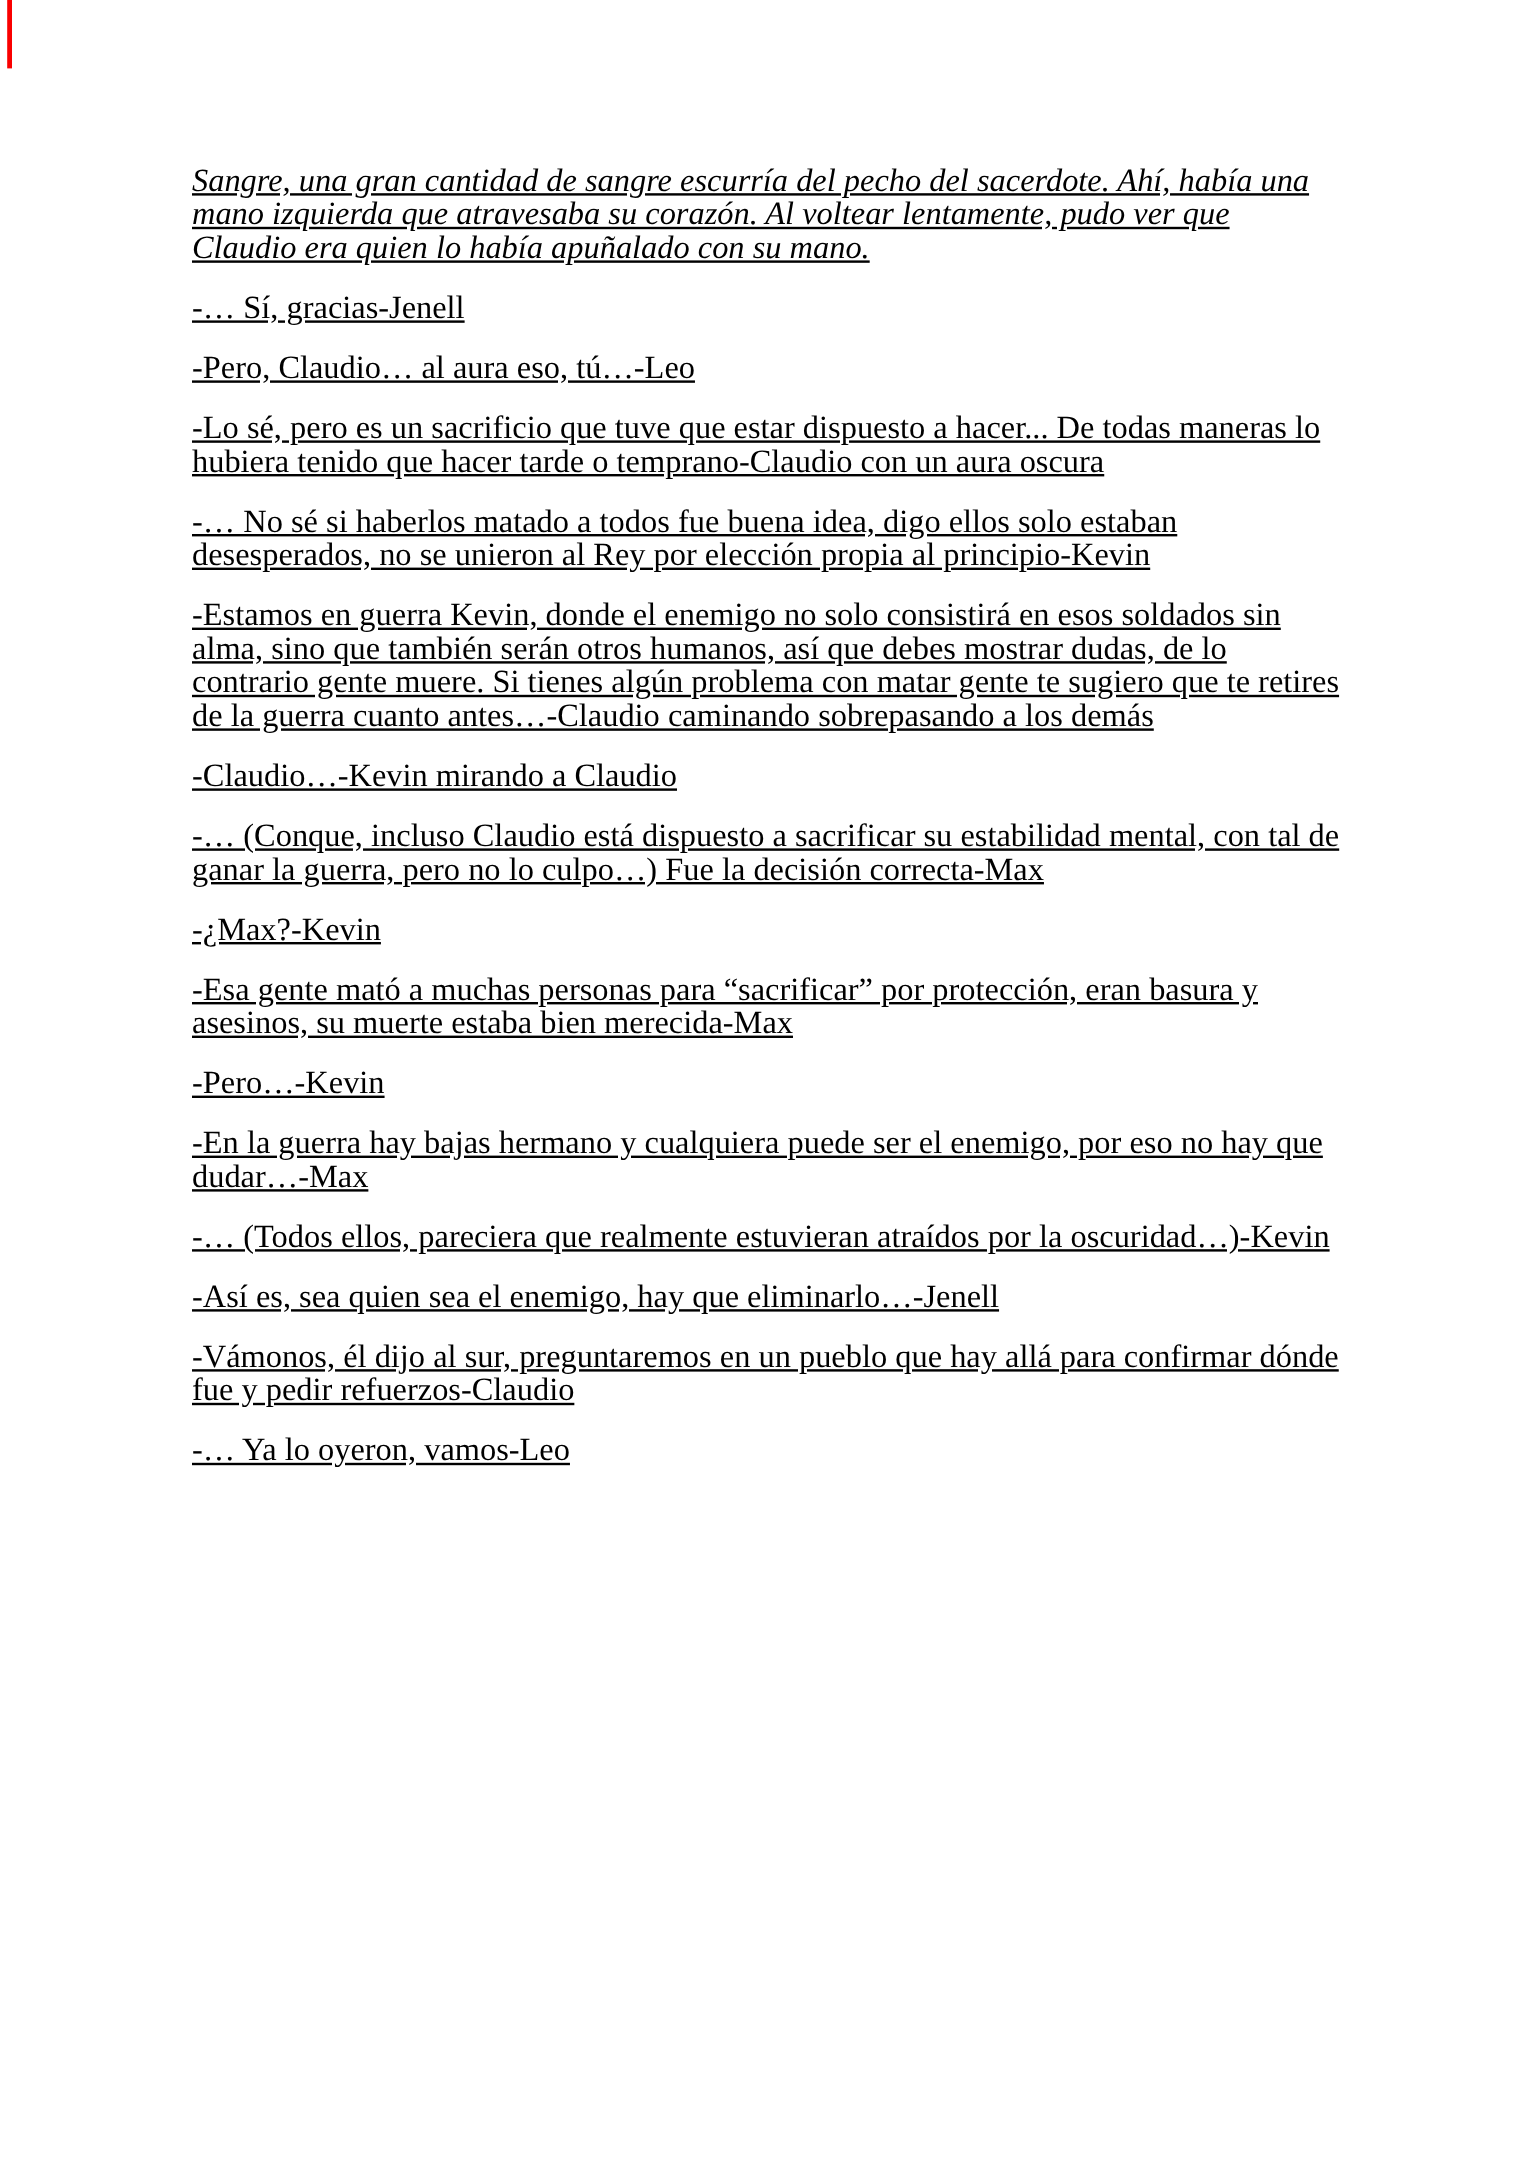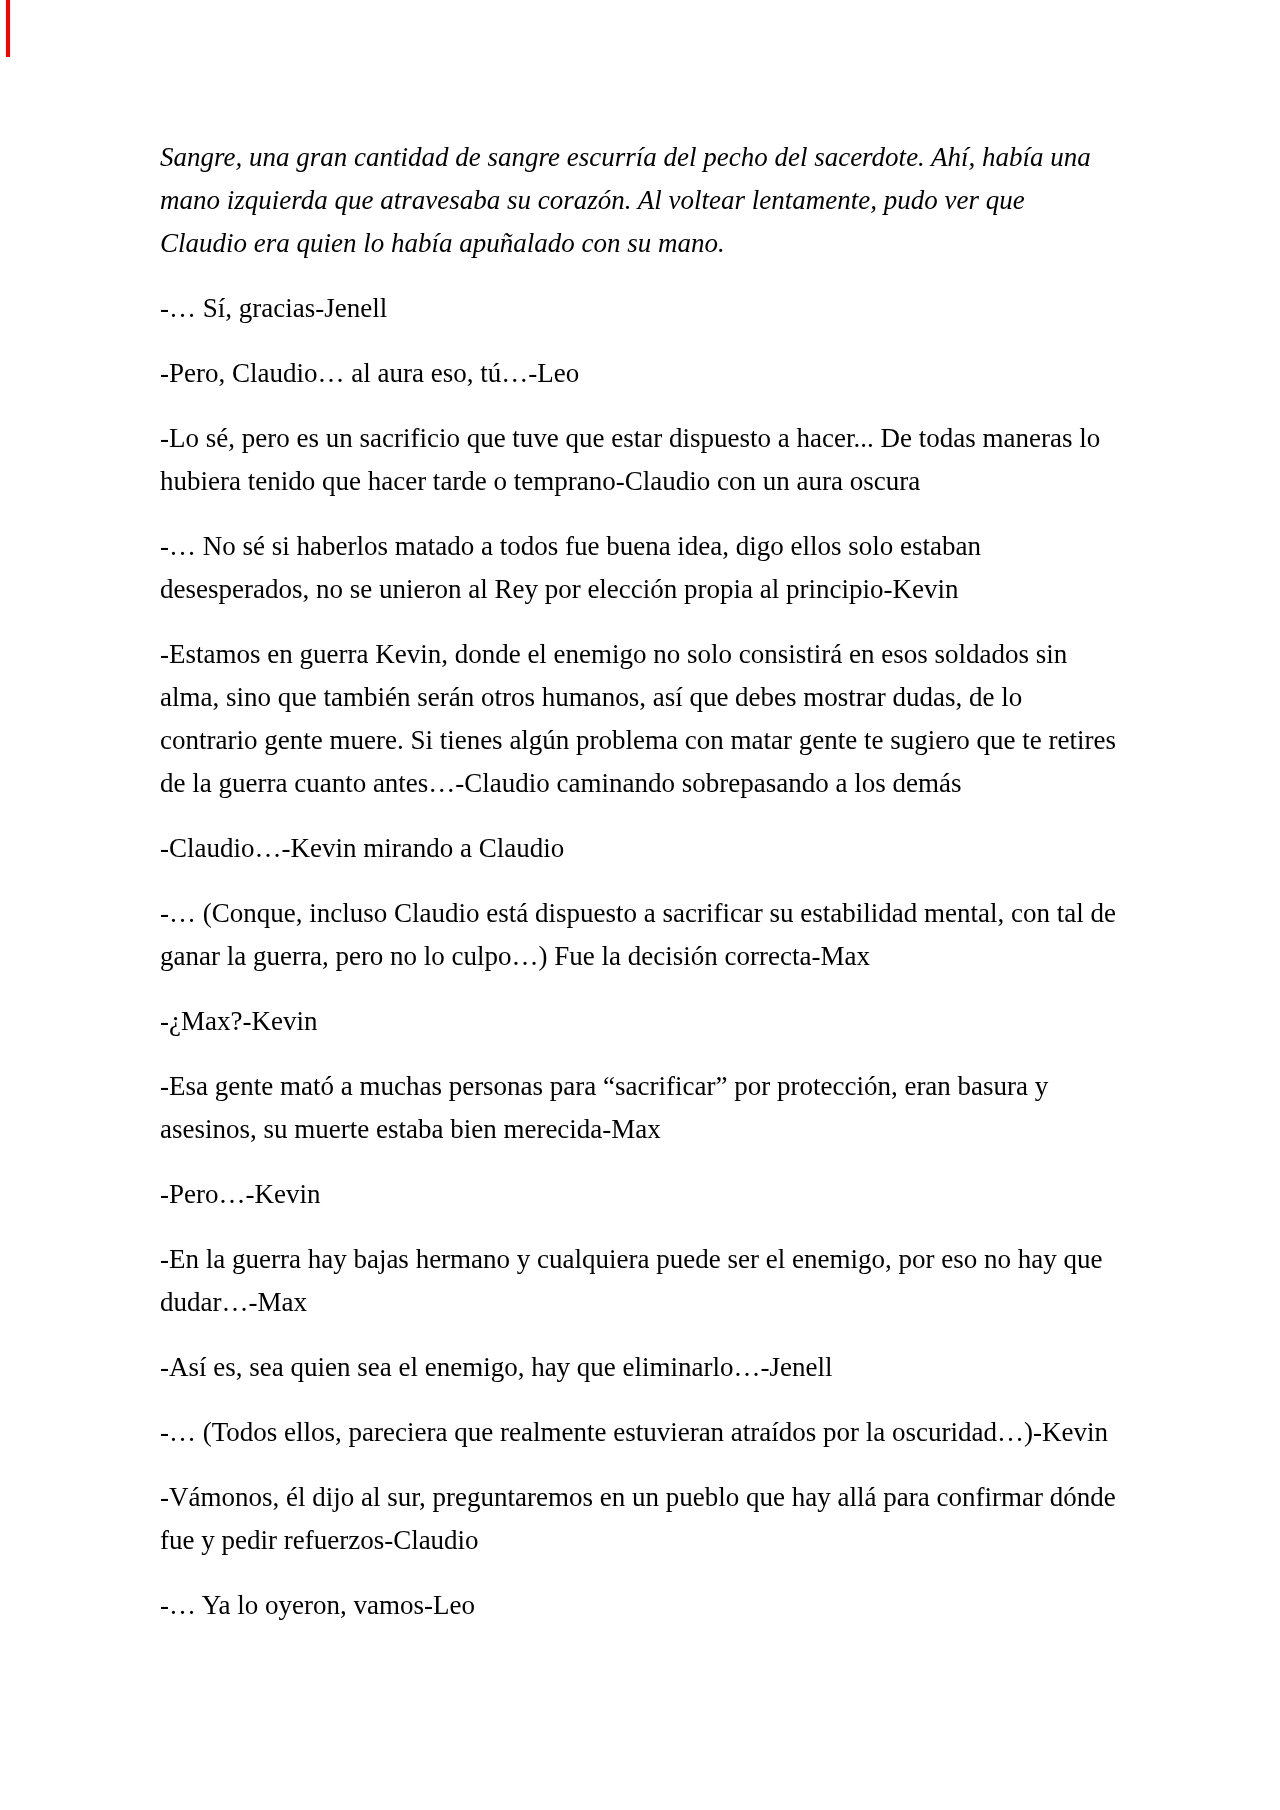--- a/index.html
+++ b/index.html
@@ -25,24 +25,25 @@
       position: absolute;
       left: 6px;
       top: 0;
       width: 4px;
       height: 57px;
       background: #fa0000;
     }
     .para {
       margin: 0 0 22px 0;
       font-size: 27px;
-      line-height: 43px;
+      line-height: 28px;
       color: #000000;
       white-space: pre-line;
       text-align: left;
+      text-decoration: underline;
     }
     .para.italic {
       font-style: italic;
     }
   </style>
 </head>
 <body>
 
 <div class="page">
   <div class="red-mark"></div>
@@ -62,18 +63,18 @@
 de la guerra cuanto antes…-Claudio caminando sobrepasando a los demás</p>
   <p class="para">-Claudio…-Kevin mirando a Claudio</p>
   <p class="para">-… (Conque, incluso Claudio está dispuesto a sacrificar su estabilidad mental, con tal de
 ganar la guerra, pero no lo culpo…) Fue la decisión correcta-Max</p>
   <p class="para">-¿Max?-Kevin</p>
   <p class="para">-Esa gente mató a muchas personas para “sacrificar” por protección, eran basura y
 asesinos, su muerte estaba bien merecida-Max</p>
   <p class="para">-Pero…-Kevin</p>
   <p class="para">-En la guerra hay bajas hermano y cualquiera puede ser el enemigo, por eso no hay que
 dudar…-Max</p>
+  <p class="para">-… (Todos ellos, pareciera que realmente estuvieran atraídos por la oscuridad…)-Kevin</p>
   <p class="para">-Así es, sea quien sea el enemigo, hay que eliminarlo…-Jenell</p>
-  <p class="para">-… (Todos ellos, pareciera que realmente estuvieran atraídos por la oscuridad…)-Kevin</p>
   <p class="para">-Vámonos, él dijo al sur, preguntaremos en un pueblo que hay allá para confirmar dónde
 fue y pedir refuerzos-Claudio</p>
   <p class="para">-… Ya lo oyeron, vamos-Leo</p>
 </div>
 
 </body></html>

